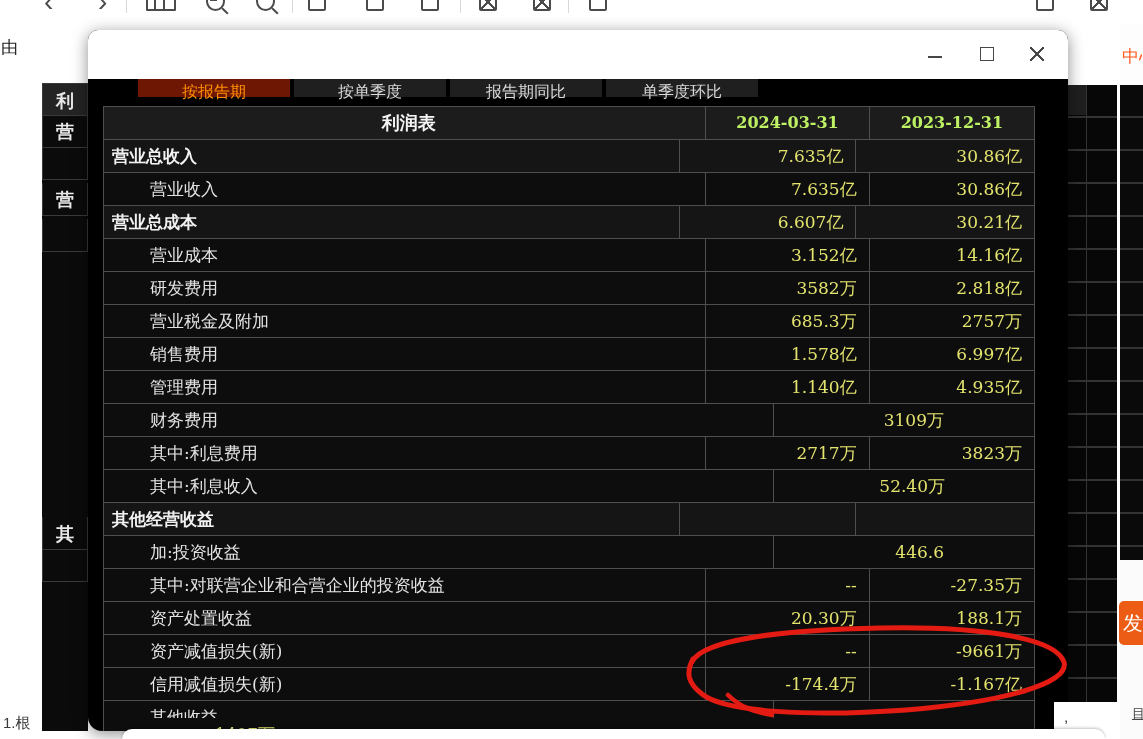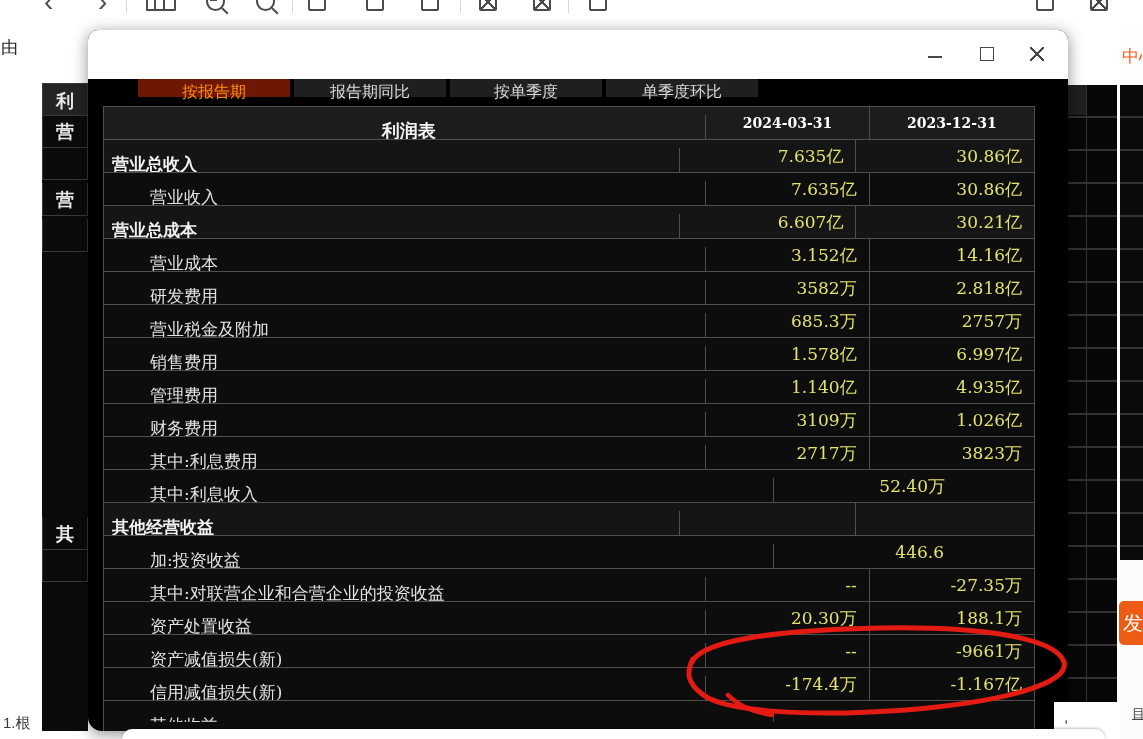--- a/index.html
+++ b/index.html
@@ -70,28 +70,28 @@
        background:#1f1f1f;color:#dadada;cursor:pointer;}
   .tab.active{background:#6e1703;color:#ff9000;}
 
   
   .tbl{position:absolute;left:15px;top:76px;width:930px;border:1px solid #4f4f4f;
        font-family:"DejaVu Serif","Liberation Serif",serif;}
   .tr{display:flex;height:33px;line-height:32px;border-bottom:1px solid #4f4f4f;background:#0d0d0d;box-sizing:border-box;}
   .tr:last-child{border-bottom:none;flex-direction:column;}
   .td{box-sizing:border-box;border-right:1px solid #4f4f4f;overflow:hidden;white-space:nowrap;}
   .td:last-child{border-right:none;}
-  .td.c0{width:670px;font-size:17px;color:#e3e3e3;padding-left:46px;margin-top:8px;}
+  .td.c0{width:670px;font-size:17px;color:#e3e3e3;padding-left:46px;}
   .td.c1{width:182px;} .td.c2{width:183px;}
   .td.val{font-size:17px;color:#e3e36e;text-align:right;padding-right:12px;}
   .tr.bold{background:#151515;gap:19px;}
   .tr.bold .td.c0{font-weight:bold;padding-left:8px;color:#f2f2f2;}
   .tr.head{background:#1c1c1c;}
   .tr.head .td.c0{font-weight:bold;padding-left:8px;font-size:18px;color:#f4f4f4;}
-  .tr.head .td{color:#ffffff;font-weight:bold;font-size:14px;text-align:center;padding-right:0;}
+  .tr.head .td{color:#bef264;font-weight:bold;font-size:16px;text-align:center;padding-right:0;}
 
   
   .anno{position:absolute;left:0;top:0;z-index:50;pointer-events:none;}
 
   
   .white-patch{position:absolute;left:1054px;top:702px;width:64px;height:37px;background:#fff;z-index:30;}
   .white-patch span{position:absolute;left:10px;top:6px;}
   .bottom-sliver{position:absolute;left:122px;top:729px;width:983px;height:10px;background:#fff;
        border-radius:10px 10px 0 0;z-index:40;box-shadow:0 -1px 3px rgba(0,0,0,.25);}
 </style>
@@ -145,22 +145,22 @@
 <span class="mini-link">目</span>
 
 <div class="popup">
   <div class="titlebar">
     <span class="wc wc-min"></span>
     <span class="wc wc-max"></span>
     <span class="wc wc-close"></span>
   </div>
   <div class="tabbar">
       <div class="tab active">按报告期</div>
+      <div class="tab">按单季度</div>
       <div class="tab">报告期同比</div>
-      <div class="tab">按单季度</div>
       <div class="tab">单季度环比</div>
     </div>
   <div class="tbl">
     <div class="tr head">
       <div class="td c0">利润表</div>
       <div class="td c1">2024-03-31</div>
       <div class="td c2">2023-12-31</div>
     </div>
     <div>
   <div class="tr bold">
@@ -207,21 +207,20 @@
 
   <div class="tr">
     <div class="td c0">管理费用</div>
     <div class="td c1 val">1.140亿</div>
     <div class="td c2 val">4.935亿</div>
   </div>
 
   <div class="tr">
     <div class="td c0">财务费用</div>
     <div class="td c1 val">3109万</div>
-    <div class="td c2 val">1.026亿</div>
   </div>
 
   <div class="tr">
     <div class="td c0">其中:利息费用</div>
     <div class="td c1 val">2717万</div>
     <div class="td c2 val">3823万</div>
   </div>
 
   <div class="tr">
     <div class="td c0">其中:利息收入</div>

